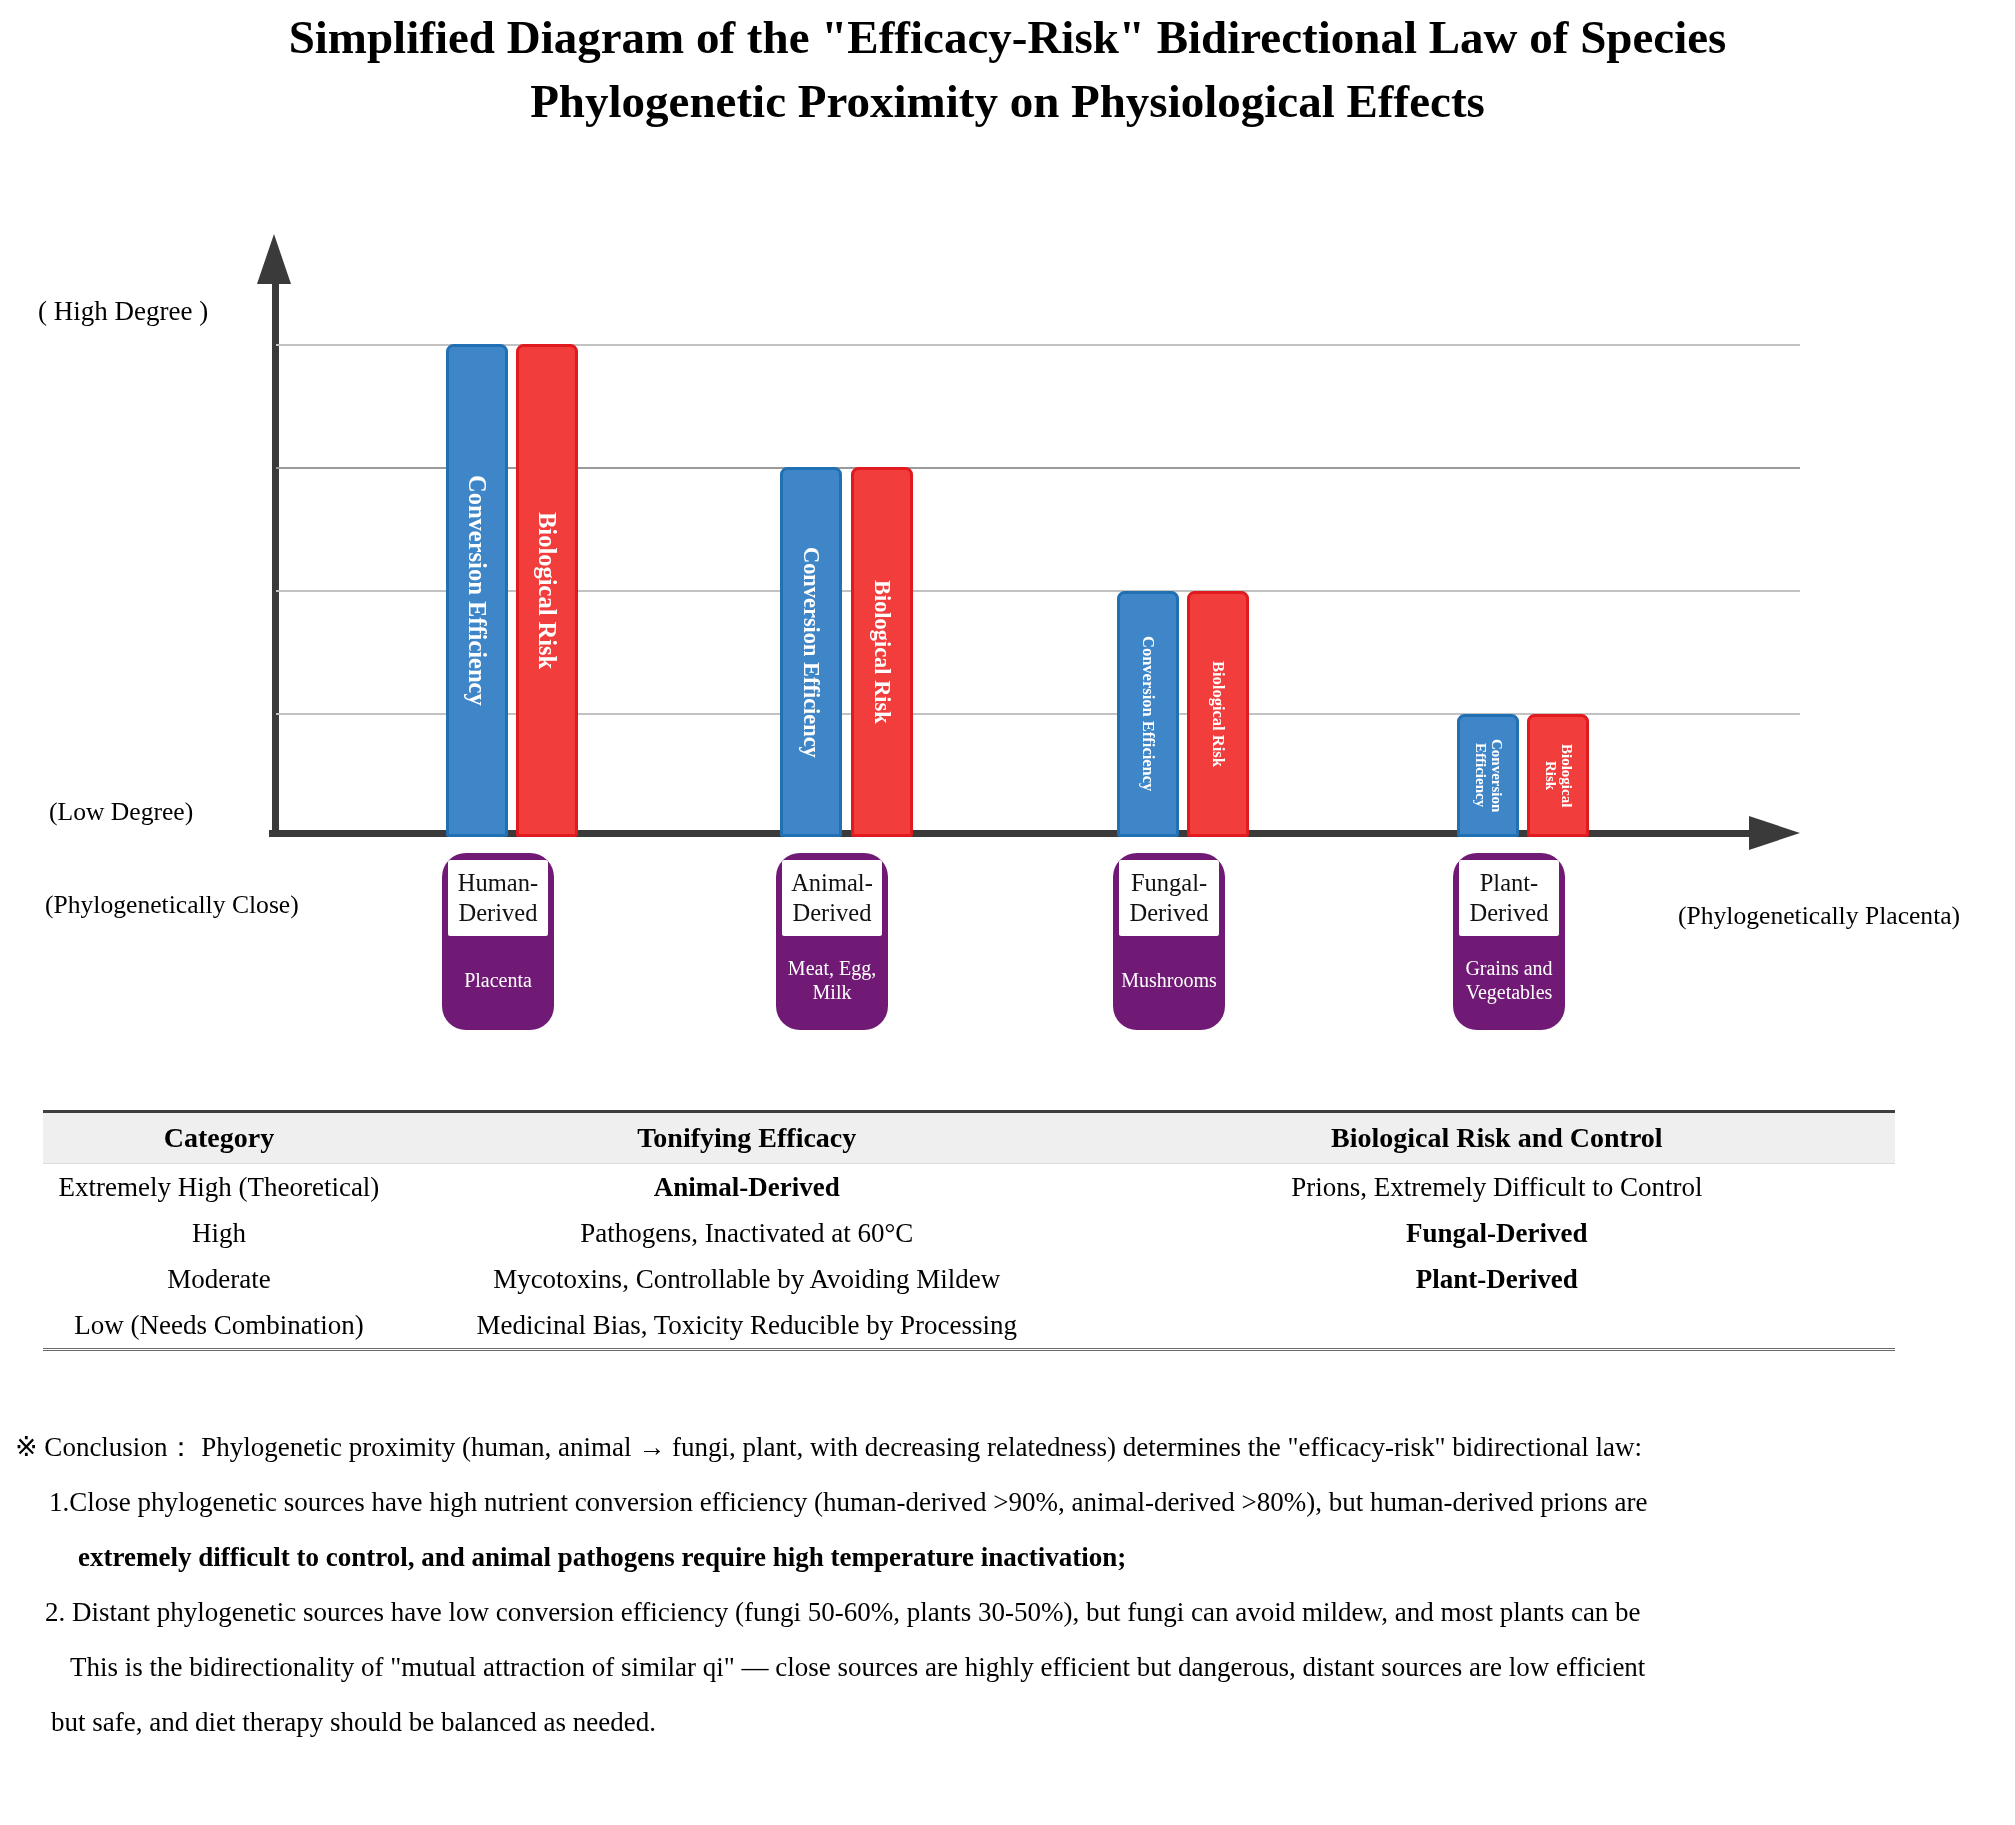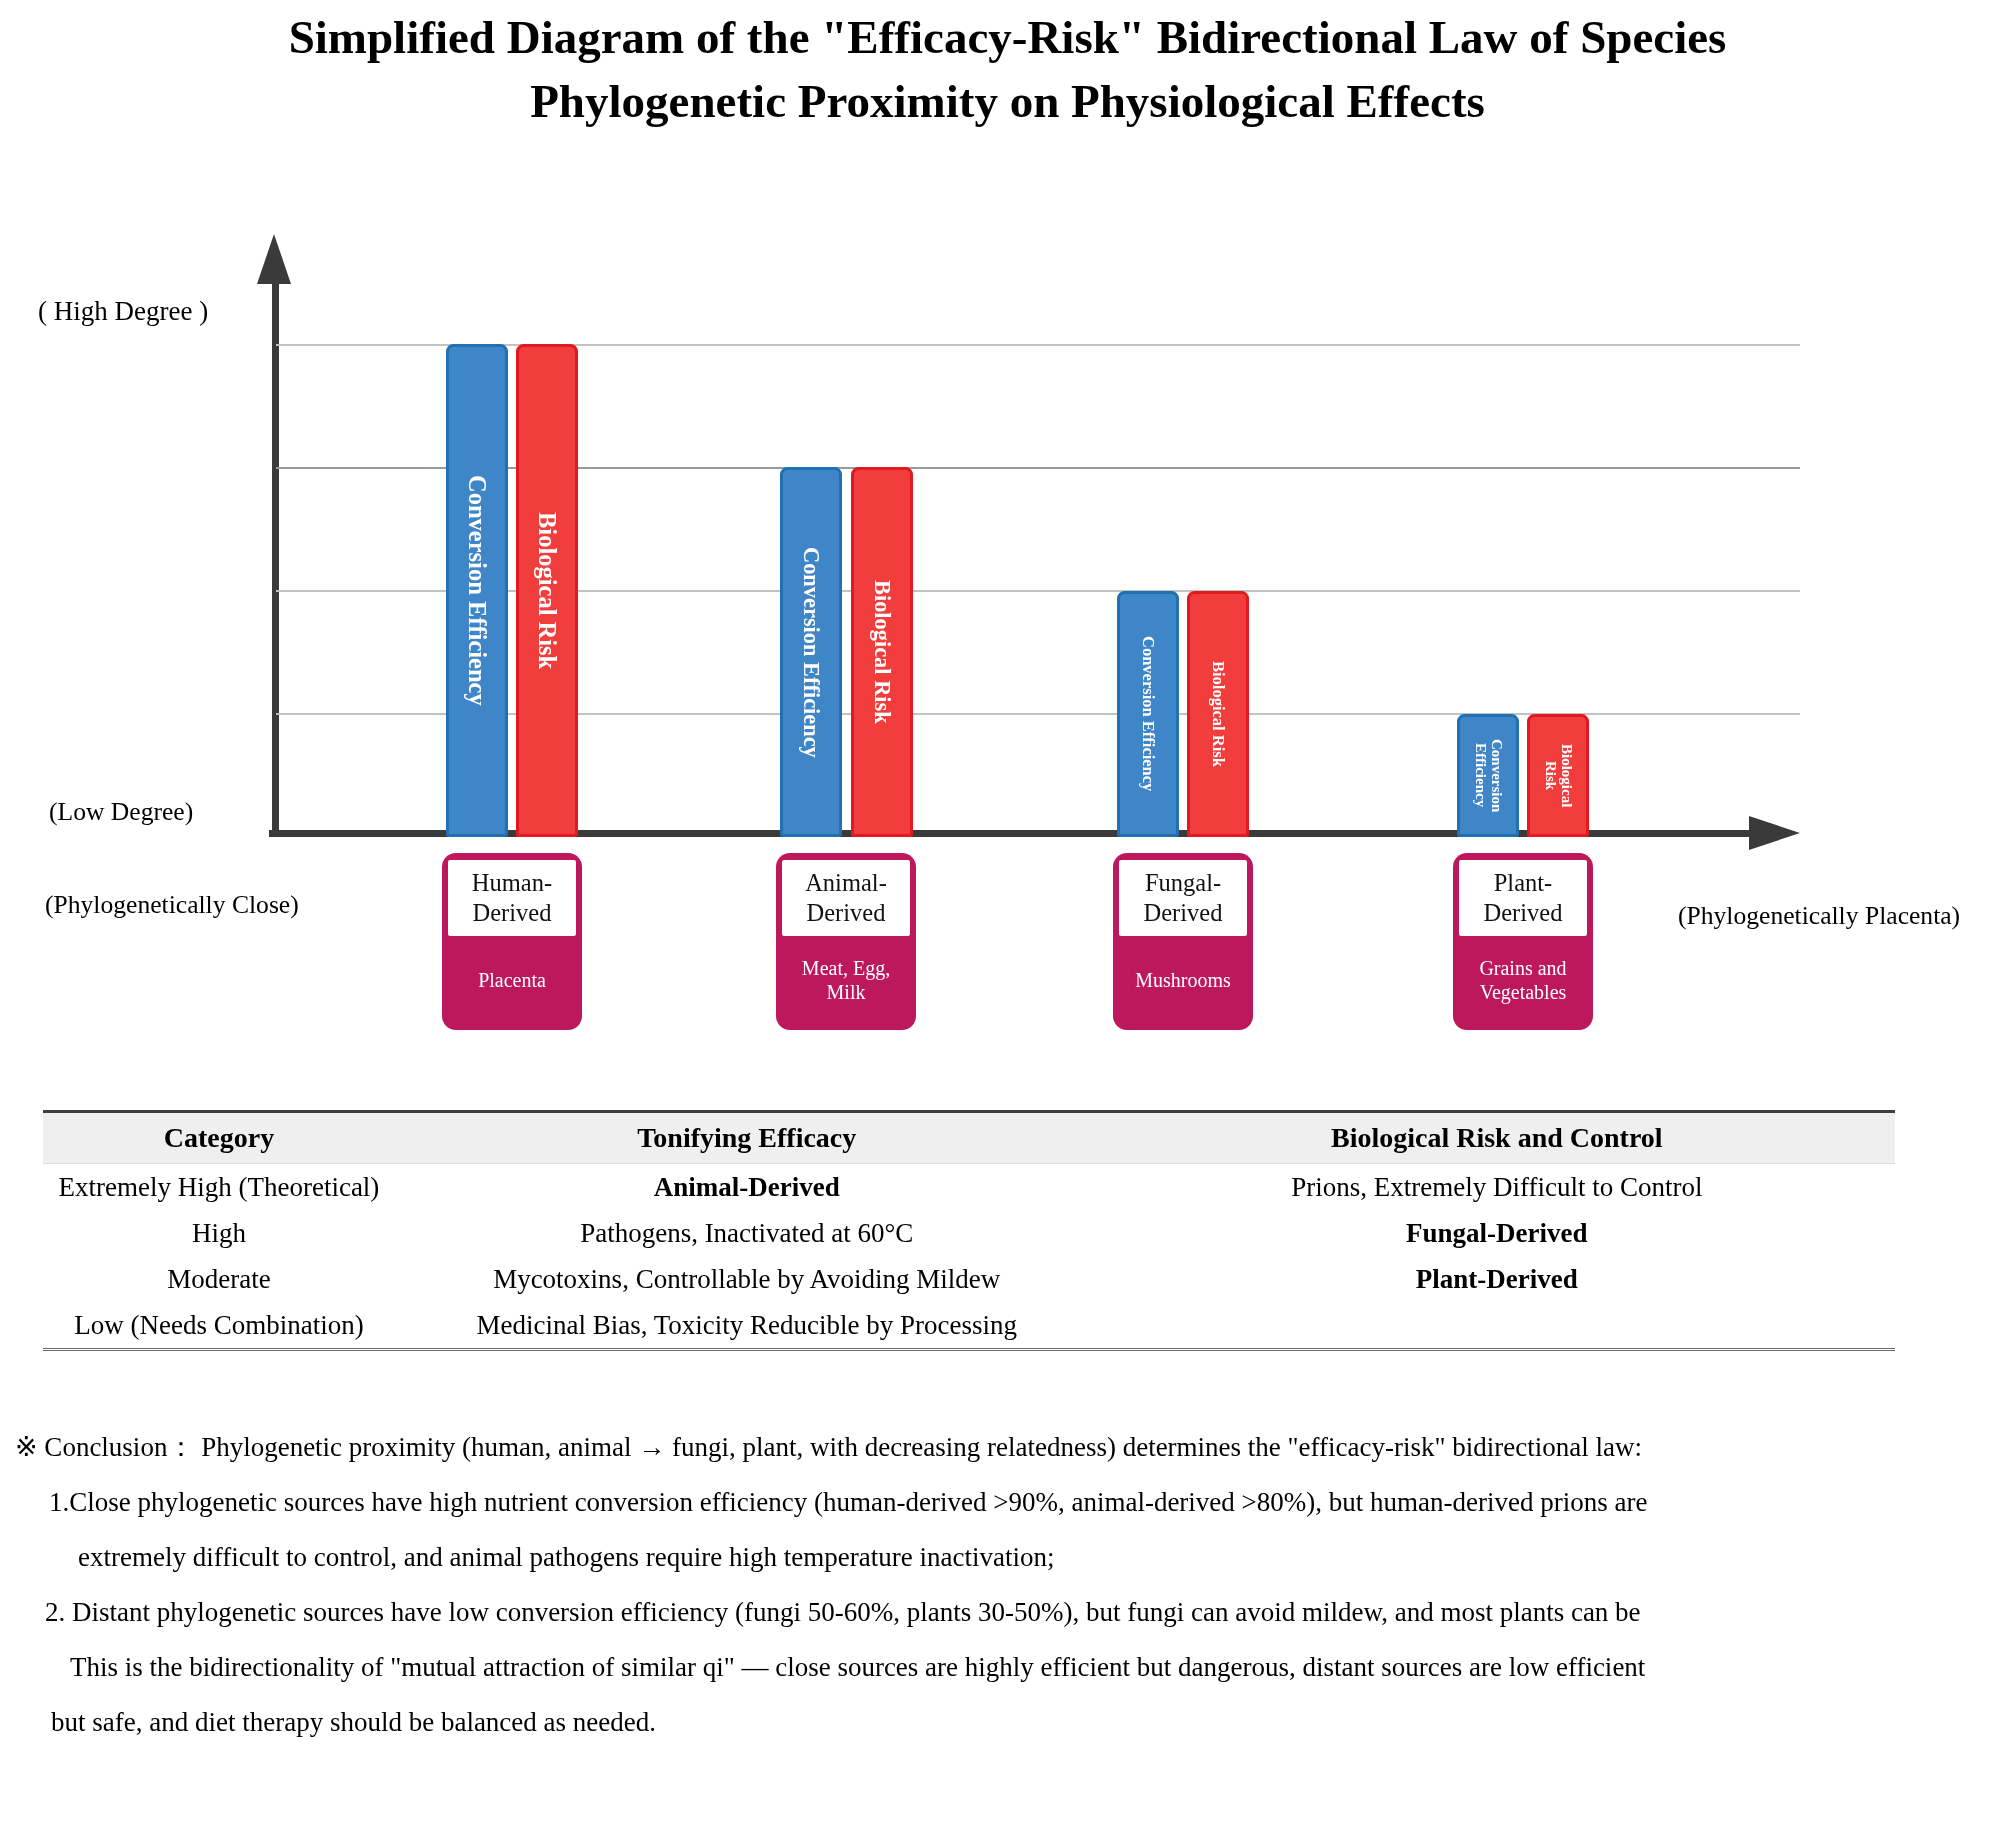--- a/index.html
+++ b/index.html
@@ -42,22 +42,22 @@
   .g1b{left:446px;}  .g1r{left:516px;}
   .g2b{left:780px;} .g2r{left:851px;}
   .g3b{left:1117px;} .g3r{left:1187px;}
   .g4b{left:1457px;} .g4r{left:1527px;}
   .f1 span{font-size:24.5px;}
   .f2 span{font-size:22.4px;}
   .f3 span{font-size:16.5px;}
   .f4 span{font-size:15px;max-height:96px;}
 
   
-  .cat{position:absolute;top:853px;width:140px;height:177px;box-sizing:border-box;
-       background:#be185d;border-radius:14px;padding:7px 5.9px 0;
+  .cat{position:absolute;top:853px;width:112px;height:177px;box-sizing:border-box;
+       background:#701a75;border-radius:24px;padding:7px 5.9px 0;
        display:flex;flex-direction:column;}
   .cat.c1{left:442px;} .cat.c2{left:776px;} .cat.c3{left:1113px;} .cat.c4{left:1453px;}
   .cat-label{background:#ffffff;border-radius:2.1px;height:76px;
              display:flex;align-items:center;justify-content:center;
              font-size:24.5px;line-height:30px;text-align:center;white-space:pre-line;color:#111;}
   .cat-sub{flex:1;display:flex;align-items:center;justify-content:center;
            color:#ffffff;font-size:20px;line-height:24px;text-align:center;
            white-space:pre-line;padding:2.1px 2.1px 8.5px;}
 
   
@@ -68,21 +68,21 @@
           border-bottom:1.1px solid #dcdcdc;}
   .tbl .c{height:46px;font-size:27px;}
   .tbl .h,.tbl .c{display:flex;align-items:center;justify-content:center;
                   text-align:center;white-space:nowrap;}
   .tbl .cat-col{font-weight:bold;}
 
   
   .concl{position:absolute;left:15px;top:1420px;width:1993px;}
   .cline{height:55px;line-height:55px;font-size:27px;white-space:nowrap;}
   .cline.i1{padding-left:34px;}
-  .cline.i2{padding-left:63px;}
+  .cline.i2{padding-left:63px;font-weight:bold;}
   .cline.i3{padding-left:30px;}
   .cline.i4{padding-left:63px;}
   .cline.i5{padding-left:55px;}
   .cline.i6{padding-left:36px;}
 </style>
 </head>
 <body>
 
 <div id="page">
 

